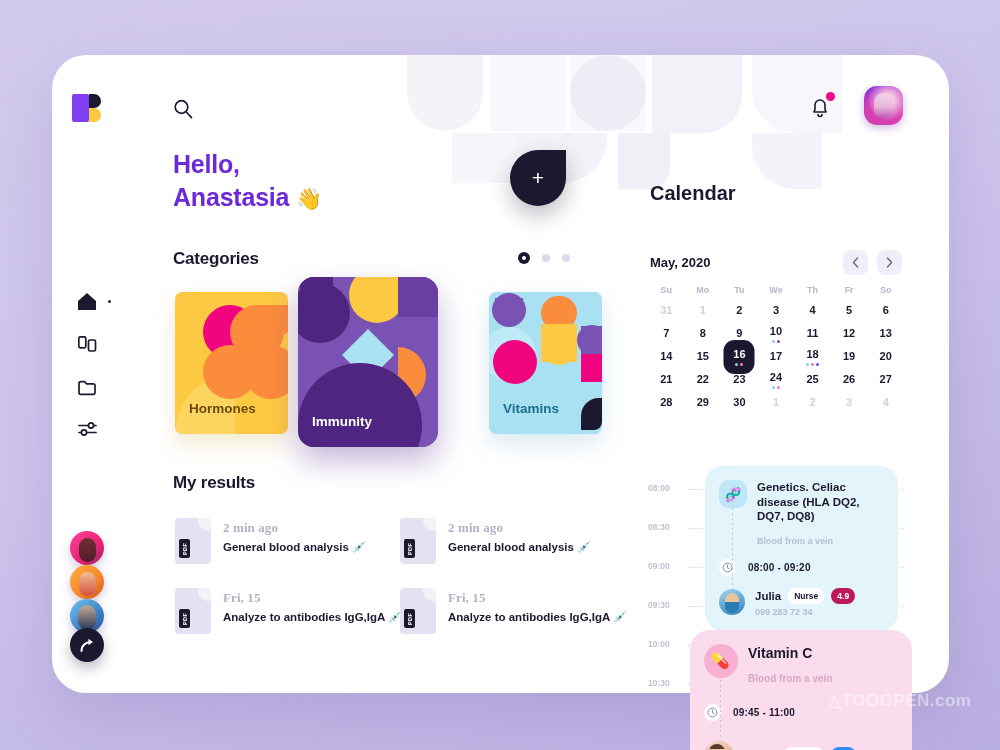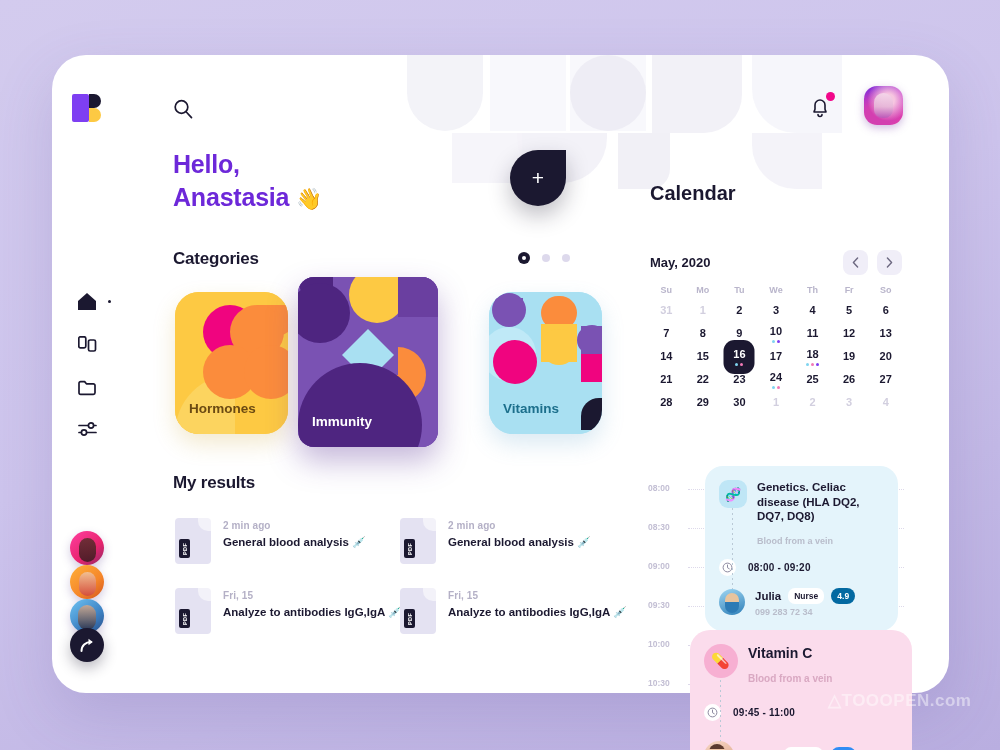--- a/index.html
+++ b/index.html
@@ -88,21 +88,21 @@
   #cal-title { position:absolute; left:650px; top:182px; font-size:20px; font-weight:bold; color:#1b1830;}
 
   
   #pager { position:absolute; left:518px; top:252px; display:flex; gap:12px; align-items:center;}
   .pdot { width:8px; height:8px; border-radius:50%; background:#ddd9ec;}
   .pdot.active { width:12px; height:12px; border-radius:50%; background:#1b1830; position:relative;}
   .pdot.active::after{content:""; position:absolute; left:4px; top:4px; width:4px; height:4px; border-radius:50%; background:#fff;}
 
   
   .cat {
-    position:absolute; border-radius:24px; overflow:hidden; cursor:pointer;
+    position:absolute; border-radius:8px; overflow:hidden; cursor:pointer;
   }
   .cat .lbl { position:absolute; left:14px; bottom:18px; font-size:13.5px; font-weight:bold; z-index:9;}
   #cat-hormones { left:175px; top:292px; width:113px; height:142px; background:#fdc943;
      box-shadow:0 10px 22px rgba(200,160,40,.22);}
   #cat-immunity { left:298px; top:277px; width:140px; height:170px; background:#6a3fa0;
      border-radius:16px; box-shadow:0 14px 30px rgba(90,50,150,.35);}
   #cat-vitamins { left:449px; top:292px; width:113px; height:142px; background:#a9e0f2;
      box-shadow:0 10px 22px rgba(90,160,200,.22);margin-left:40px;}
 
   
@@ -114,21 +114,21 @@
     content:""; position:absolute; right:0; top:0; width:13px; height:13px;
     background:#f3f2f9; border-radius:0 4px 0 10px;
   }
   .pdf-tag{
     position:absolute; left:4px; bottom:6px; width:11px; height:19px; background:#1b1830;
     border-radius:2px; color:#fff; font-size:5.5px; font-weight:bold;
     display:flex; align-items:center; justify-content:center;
     writing-mode:vertical-rl; transform:rotate(180deg); letter-spacing:.4px;
   }
   .res-meta { padding-top:2px;}
-  .res-time { font-size:10px; color:#b4b0c6; font-weight:bold; letter-spacing:.1px;}
+  .res-time { font-size:13px; color:#b4b0c6; font-weight:bold; letter-spacing:.1px;font-family:Liberation Serif, serif;}
   .res-name { font-size:11.5px; font-weight:bold; color:#1b1830; line-height:15px; margin-top:4px;}
   .res-emoji { font-size:11px; }
 
   
   .rail-ico { position:absolute; left:78px; cursor:pointer;}
   #rail-dot { position:absolute; left:108px; top:300px; width:3px; height:3px; border-radius:50%; background:#1b1830;}
 
   .rail-av { position:absolute; left:70px; width:34px; height:34px; border-radius:50%; cursor:pointer;
      box-shadow:0 4px 10px rgba(80,50,140,.25); overflow:hidden;}
   #rav1 { top:531px; background:linear-gradient(140deg,#ff3fa0,#e8246e 60%,#8e2a66);}
@@ -185,21 +185,21 @@
   .p-av { width:26px; height:26px; border-radius:50%; flex:0 0 auto; position:relative; overflow:hidden;}
   #pav1 { background:linear-gradient(160deg,#9fd6f2,#2e7fb8);}
   #pav1::after{content:"";position:absolute;left:6px;top:4px;width:14px;height:20px;border-radius:7px;background:linear-gradient(180deg,#e8c49e 0 45%,#2d7bb5 45%);}
   #pav2 { background:linear-gradient(160deg,#f7d8c6,#d79a7c);}
   #pav2::after{content:"";position:absolute;left:5px;top:3px;width:16px;height:22px;border-radius:8px;background:linear-gradient(180deg,#5b3a2e 0 22%,#f0c6a6 22% 70%,#c77a5a 70%);}
   .p-name { font-size:11.5px; font-weight:bold; color:#1b1830;}
   #appt2 .p-name { font-size:13px;}
   .role { font-size:8.5px; font-weight:bold; color:#1b1830; background:#fff; padding:3px 6px; border-radius:7px;}
   #appt2 .role { font-size:9.5px;}
   .rating { font-size:8.5px; font-weight:bold; color:#fff; padding:3px 6px; border-radius:8px;}
-  #rate1 { background:#0369a1;}
+  #rate1 { background:#be185d;}
   #rate2 { background:#2f8df5; font-size:9.5px;}
   .p-phone { font-size:9px; color:#b9bdcb; font-weight:bold; margin-top:3px;}
   .appt-dotline { position:absolute; left:27px; top:42px; bottom:26px; width:1px;
      background:repeating-linear-gradient(180deg,#b9c9d6 0 2px, transparent 2px 5px);}
   #appt2 .appt-dotline { left:30px; top:50px;}
 
   
   #watermark { position:absolute; left:828px; top:690px; font-size:17px; color:rgba(255,255,255,.45);
      font-weight:bold; letter-spacing:.5px; white-space:nowrap;}
 </style>

